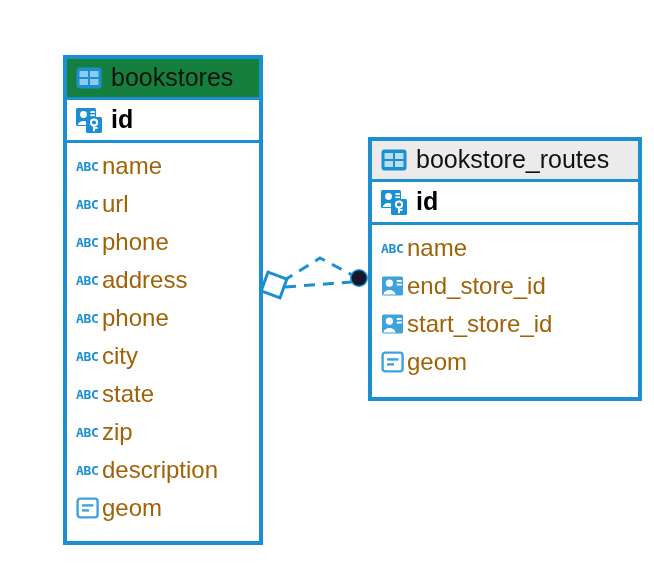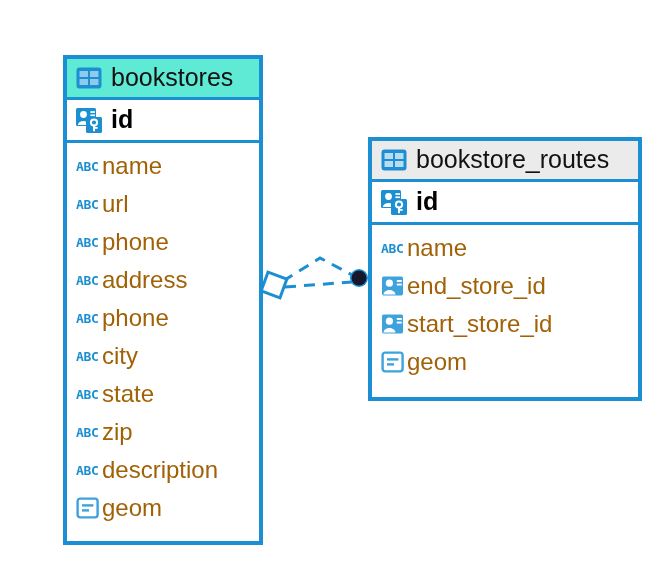--- a/index.html
+++ b/index.html
@@ -33,21 +33,21 @@
     box-sizing: border-box;
     padding: 5px 9px 6px 9px;
     border-bottom: 3px solid #1b8fd1;
   }
   .entity-header .title {
     font-size: 25px;
     color: #111111;
     line-height: 1.08;
     white-space: nowrap;
   }
-  .hdr-orange { background: #5eead4; }
+  .hdr-orange { background: #15803d; }
   .hdr-grey   { background: #ebebeb; }
 
   .pk-row {
     display: flex;
     align-items: center;
     gap: 9px;
     box-sizing: border-box;
     padding: 6px 20px 7px 9px;
     border-bottom: 3px solid #1b8fd1;
     background: #ffffff;

